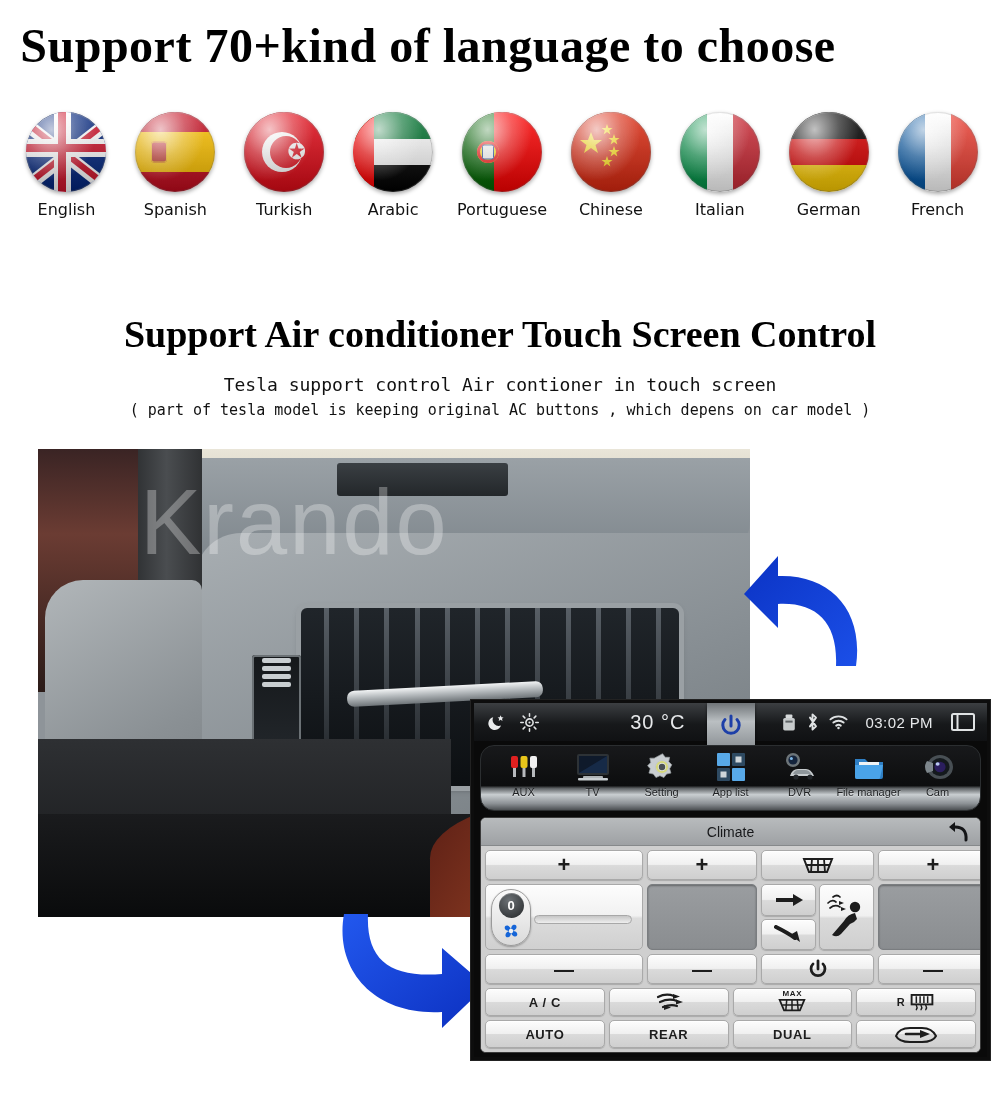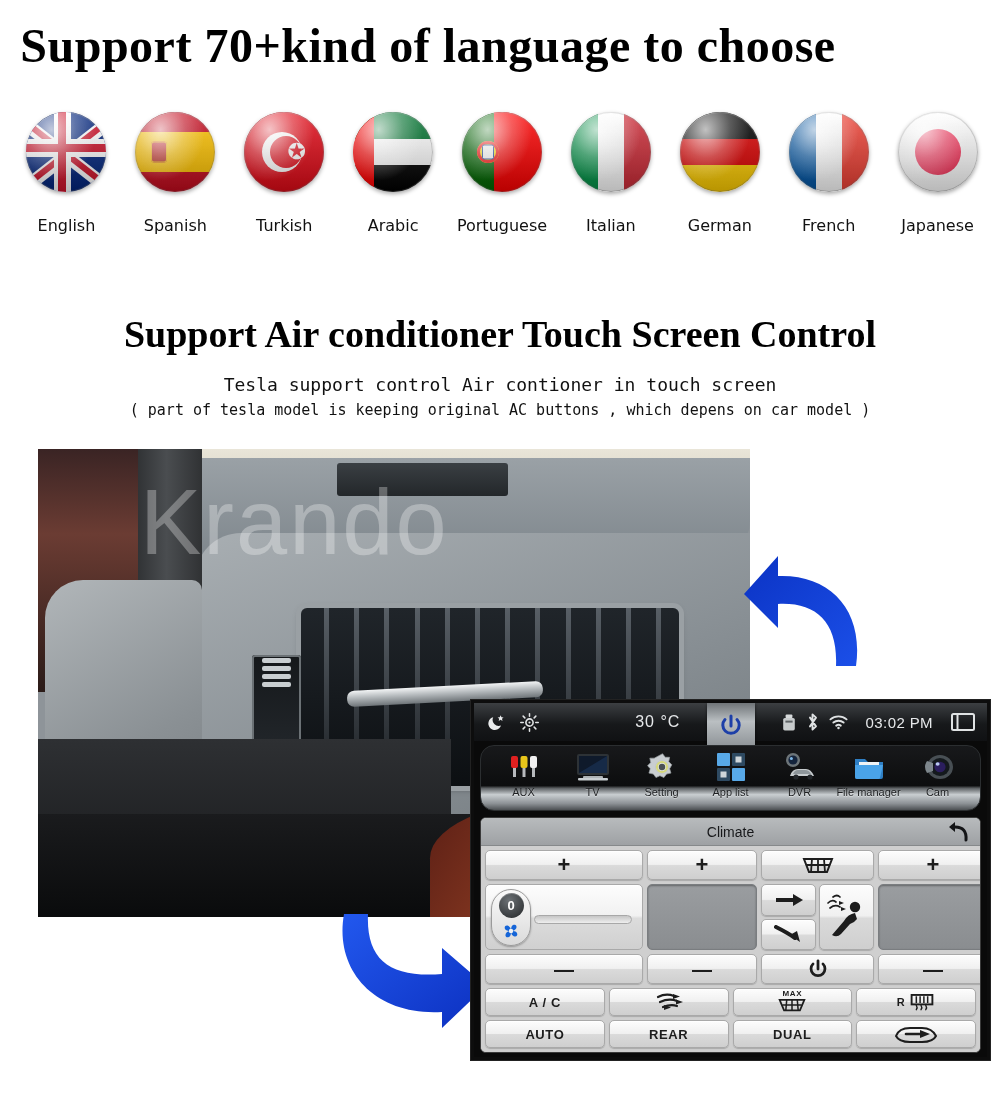--- a/index.html
+++ b/index.html
@@ -39,21 +39,21 @@
     box-shadow: 0 2px 4px rgba(0,0,0,.35), inset 0 0 0 1px rgba(120,120,120,.35);
   }
   .flag-disc .gloss {
     position:absolute; left:0; top:0; width:100%; height:100%;
     border-radius:50%;
     background: radial-gradient(ellipse at 32% 22%, rgba(255,255,255,.72) 0%, rgba(255,255,255,.25) 32%, rgba(255,255,255,0) 58%),
                 linear-gradient(to bottom, rgba(255,255,255,.18), rgba(0,0,0,.28));
     pointer-events:none;
   }
   .flag-label {
-    margin-top:24px;
+    margin-top:8px;
     font-family:"DejaVu Sans", sans-serif;
     font-size:16px; color:#111; white-space:nowrap;
   }
   
   .f-gb  { background:#00247d; }
   .f-ru  { background:linear-gradient(to bottom,#fff 0 33.3%,#0039a6 33.3% 66.6%,#d52b1e 66.6% 100%); }
   .f-es  { background:linear-gradient(to bottom,#c60b1e 0 25%,#ffc400 25% 75%,#c60b1e 75% 100%); }
   .f-tr  { background:#e30a17; }
   .f-pt  { background:linear-gradient(to right,#006600 0 40%,#ff0000 40% 100%); }
   .f-ae  { background:linear-gradient(to bottom,#00732f 0 33.3%,#fff 33.3% 66.6%,#000 66.6% 100%); }
@@ -181,21 +181,21 @@
     box-shadow: 0 0 0 1px #222;
   }
   
   .status-bar {
     position:relative; height:38px;
     background:linear-gradient(to bottom,#3c3f42,#17191b 55%,#101113);
     display:flex; align-items:center;
     color:#e6e8ea; font-size:14px;
   }
   .sb-left { display:flex; align-items:center; gap:14px; padding-left:14px; width:120px; }
-  .sb-temp { flex:1; text-align:center; font-size:16px; letter-spacing:1px; padding-right:60px;}
+  .sb-temp { flex:1; text-align:center; font-size:20px; letter-spacing:1px; padding-right:60px;}
   .sb-power {
     position:absolute; left:50%; transform:translateX(-50%); top:0;
     width:48px; height:46px;
     background:linear-gradient(to bottom,#6f7478,#babfc2 40%,#8b9094);
     display:flex; align-items:center; justify-content:center;
     border-radius:0 0 4px 4px;
     box-shadow:0 1px 3px rgba(0,0,0,.6);
   }
   .sb-right { display:flex; align-items:center; gap:10px; padding-right:12px; }
   .sb-time { font-size:15px; margin:0 8px; letter-spacing:.4px; }
@@ -345,20 +345,35 @@
   </div>
 
   <div class="flag-cell">
     <div class="flag-disc f-pt">
       <div class="pt-crest"></div>
         <div class="gloss"></div>
     </div>
     <div class="flag-label">Portuguese</div>
   </div>
 
+  <div class="flag-cell">
+    <div class="flag-disc f-cn">
+      <svg class="cn-stars" viewBox="0 0 80 80" width="80" height="80">
+        <g fill="#ffde00">
+          <polygon points="20,20 23,28 31,28 24.5,33 27,41 20,36 13,41 15.5,33 9,28 17,28"></polygon>
+          <polygon points="36,12 37.4,16 41.5,16 38.2,18.5 39.4,22.5 36,20 32.6,22.5 33.8,18.5 30.5,16 34.6,16"></polygon>
+          <polygon points="43,22 44.4,26 48.5,26 45.2,28.5 46.4,32.5 43,30 39.6,32.5 40.8,28.5 37.5,26 41.6,26"></polygon>
+          <polygon points="43,34 44.4,38 48.5,38 45.2,40.5 46.4,44.5 43,42 39.6,44.5 40.8,40.5 37.5,38 41.6,38"></polygon>
+          <polygon points="36,44 37.4,48 41.5,48 38.2,50.5 39.4,54.5 36,52 32.6,54.5 33.8,50.5 30.5,48 34.6,48"></polygon>
+        </g>
+      </svg>
+      <div class="gloss"></div>
+    </div>
+    <div class="flag-label">Chinese</div>
+  </div>
 
   <div class="flag-cell">
     <div class="flag-disc f-it">
         <div class="gloss"></div>
       </div>
     <div class="flag-label">Italian</div>
   </div>
 
   <div class="flag-cell">
     <div class="flag-disc f-de">
@@ -367,27 +382,20 @@
     <div class="flag-label">German</div>
   </div>
 
   <div class="flag-cell">
     <div class="flag-disc f-fr">
         <div class="gloss"></div>
       </div>
     <div class="flag-label">French</div>
   </div>
 
-  <div class="flag-cell">
-    <div class="flag-disc f-jp">
-      <div class="jp-sun"></div>
-        <div class="gloss"></div>
-    </div>
-    <div class="flag-label">Japanese</div>
-  </div>
 
 
 </div>
 
 <div class="headline-2">Support Air conditioner Touch Screen Control</div>
 <div class="sub-1">Tesla support control Air contioner in touch screen</div>
 <div class="sub-2">( part of tesla model is keeping original AC buttons , which depens on car model )</div>
 
 <div class="car-photo">
   <div class="cp-sky"></div>

